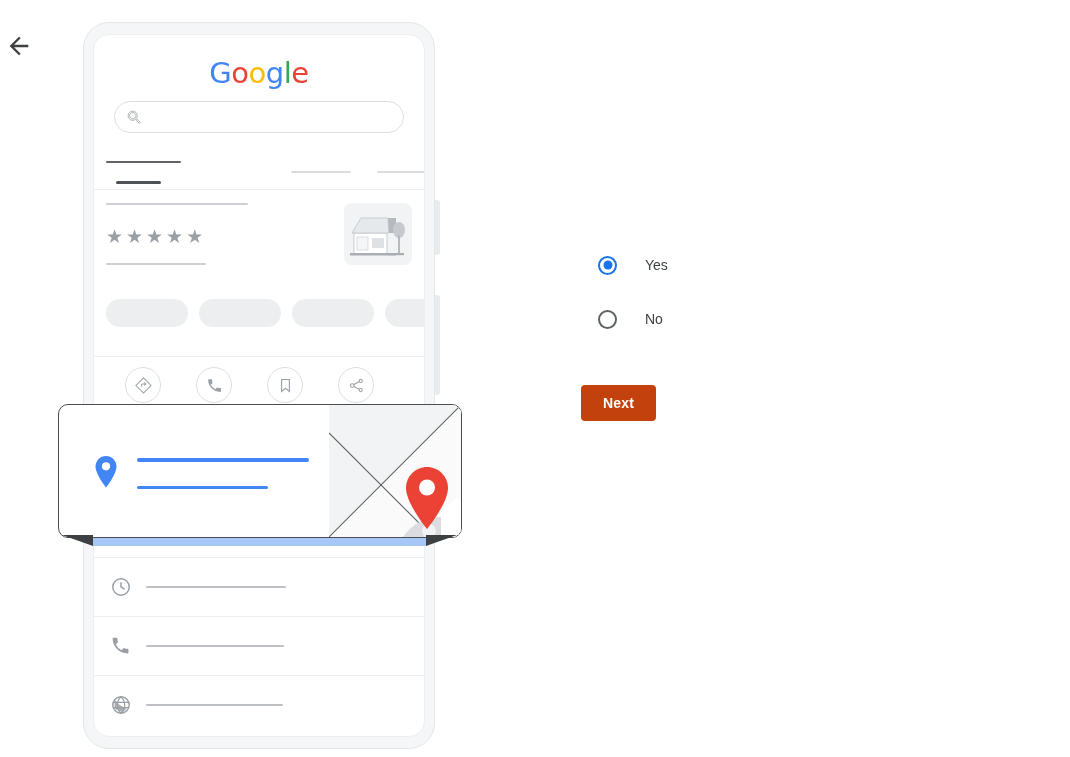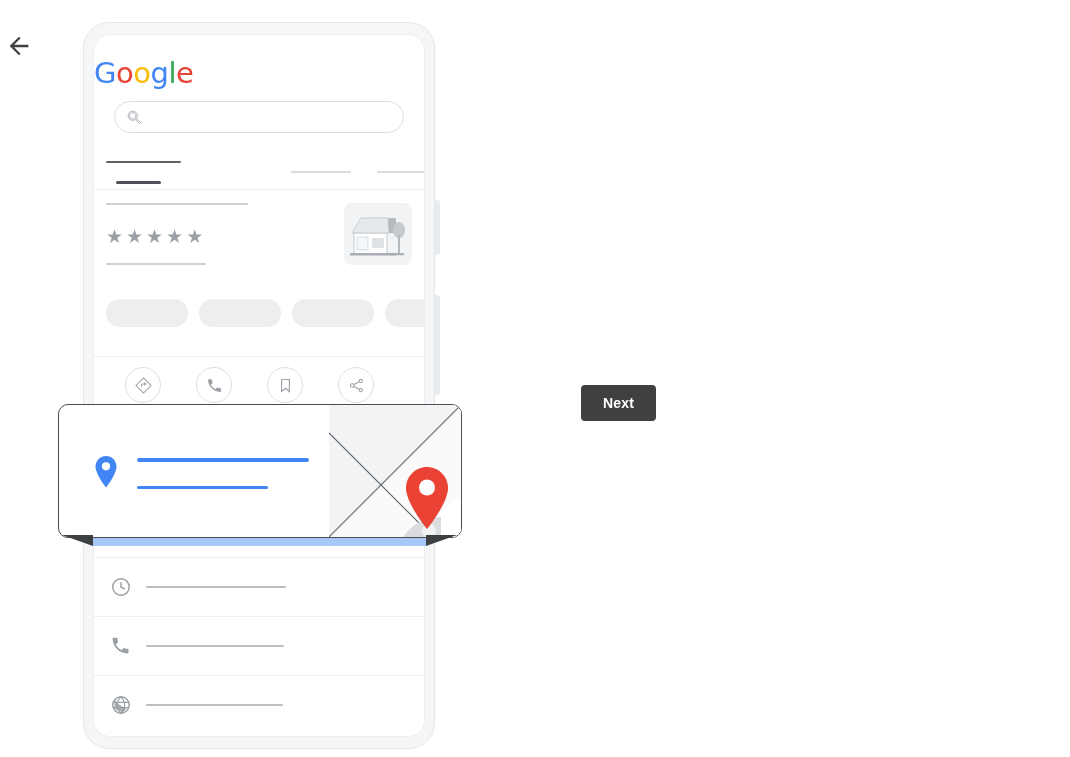--- a/index.html
+++ b/index.html
@@ -66,20 +66,21 @@
     border: 1px solid #eceef0;
     border-radius: 16px;
     overflow: hidden;
   }
 
   
   .glogo {
     position: absolute;
     left: 0; right: 0;
     top: 24px;
+    text-align: center;
     font-family: "DejaVu Sans", sans-serif;
     font-size: 29px;
     letter-spacing: -0.5px;
     line-height: 1;
     user-select: none;
   }
   .glogo span { font-weight: 400; }
 
   
   .searchbar {
@@ -338,21 +339,21 @@
   }
 
   .next-btn {
     position: absolute;
     top: 385px;
     left: 0;
     height: 36px;
     padding: 0 22px;
     border: none;
     border-radius: 4px;
-    background: #404040;
+    background: #c2410c;
     color: #ffffff;
     font-family: "Liberation Sans", sans-serif;
     font-size: 14px;
     font-weight: bold;
     letter-spacing: 0.2px;
     cursor: pointer;
   }
 </style>
 </head>
 <body>
@@ -511,15 +512,25 @@
       <path d="M74 132 C84 118 96 112 112 112 L112 132 Z" fill="#dadce0"></path>
       <circle cx="100" cy="126" r="7" fill="#f1f3f4"></circle>
       <path d="M98 62C86.4 62 77 71.4 77 83c0 15.4 21 41 21 41s21-25.6 21-41c0-11.6-9.4-21-21-21z" fill="#ea4335"></path>
       <circle cx="98" cy="82.5" r="8" fill="#ffffff"></circle>
     </svg>
   </div>
 </div>
 
 <div class="panel">
 
+  <div class="radio-group">
+    <div class="radio-row selected">
+      <span class="radio-outer"></span>
+      <span class="radio-label">Yes</span>
+    </div>
+    <div class="radio-row">
+      <span class="radio-outer"></span>
+      <span class="radio-label">No</span>
+    </div>
+  </div>
 
   <button class="next-btn">Next</button>
 </div>
 
 </body></html>

